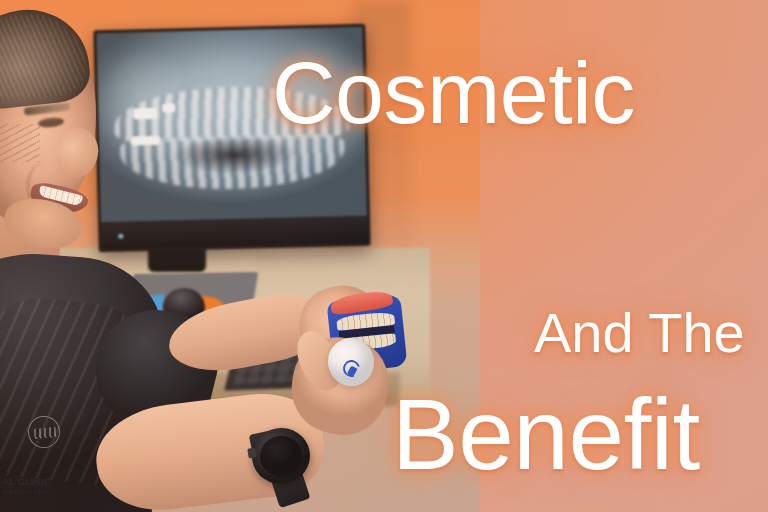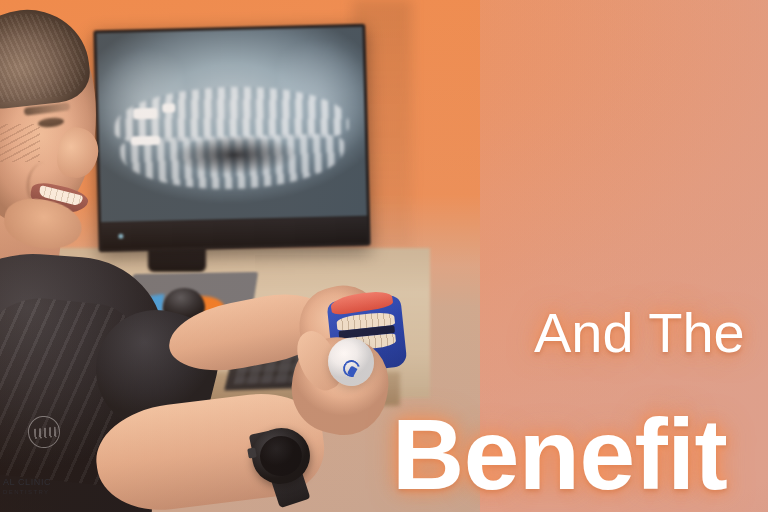--- a/index.html
+++ b/index.html
@@ -432,21 +432,21 @@
     white-space:nowrap;
     text-shadow:
       0 0 14px rgba(248,148,92,0.95),
       0 0 28px rgba(240,128,66,0.75),
       0 2px 4px rgba(160,70,30,0.45);
     pointer-events:auto;
   }
   .hl-1 { left:272px; top:49px;  font-size:88px; line-height:1; }
   .hl-2 { left:352px; top:136px; font-size:88px; line-height:1; }
   .hl-3 { left:534px; top:305px; font-size:56px; line-height:1; letter-spacing:0px;text-align:right; }
-  .hl-4 { left:392px; top:404px; font-size:100px; line-height:1;font-weight:bold; }
+  .hl-4 { left:392px; top:384px; font-size:100px; line-height:1; }
 
   
   .watermark {
     position:absolute; left:3px; bottom:16px;
     color:rgba(70,85,110,0.30);
     font-family:"Liberation Sans", sans-serif;
     font-size:9px;
     letter-spacing:0.6px;
     line-height:1.35;
     pointer-events:auto;
@@ -539,20 +539,21 @@
   <div class="watch-band-a"></div>
   <div class="watch-band-b"></div>
   <div class="watch-case"></div>
   <div class="watch-face"></div>
   <div class="watch-crown"></div>
 
   <div class="orange-tint"></div>
   <div class="vignette"></div>
 
   <div class="headline-block">
+    <div class="hl hl-1">Cosmetic</div>
     <div class="hl hl-3">And The</div>
     <div class="hl hl-4">Benefit</div>
   </div>
 
   <div class="watermark">
     <div class="wm1">AL CLINIC</div>
     <div class="wm2">DENTISTRY</div>
   </div>
 
 </div>

